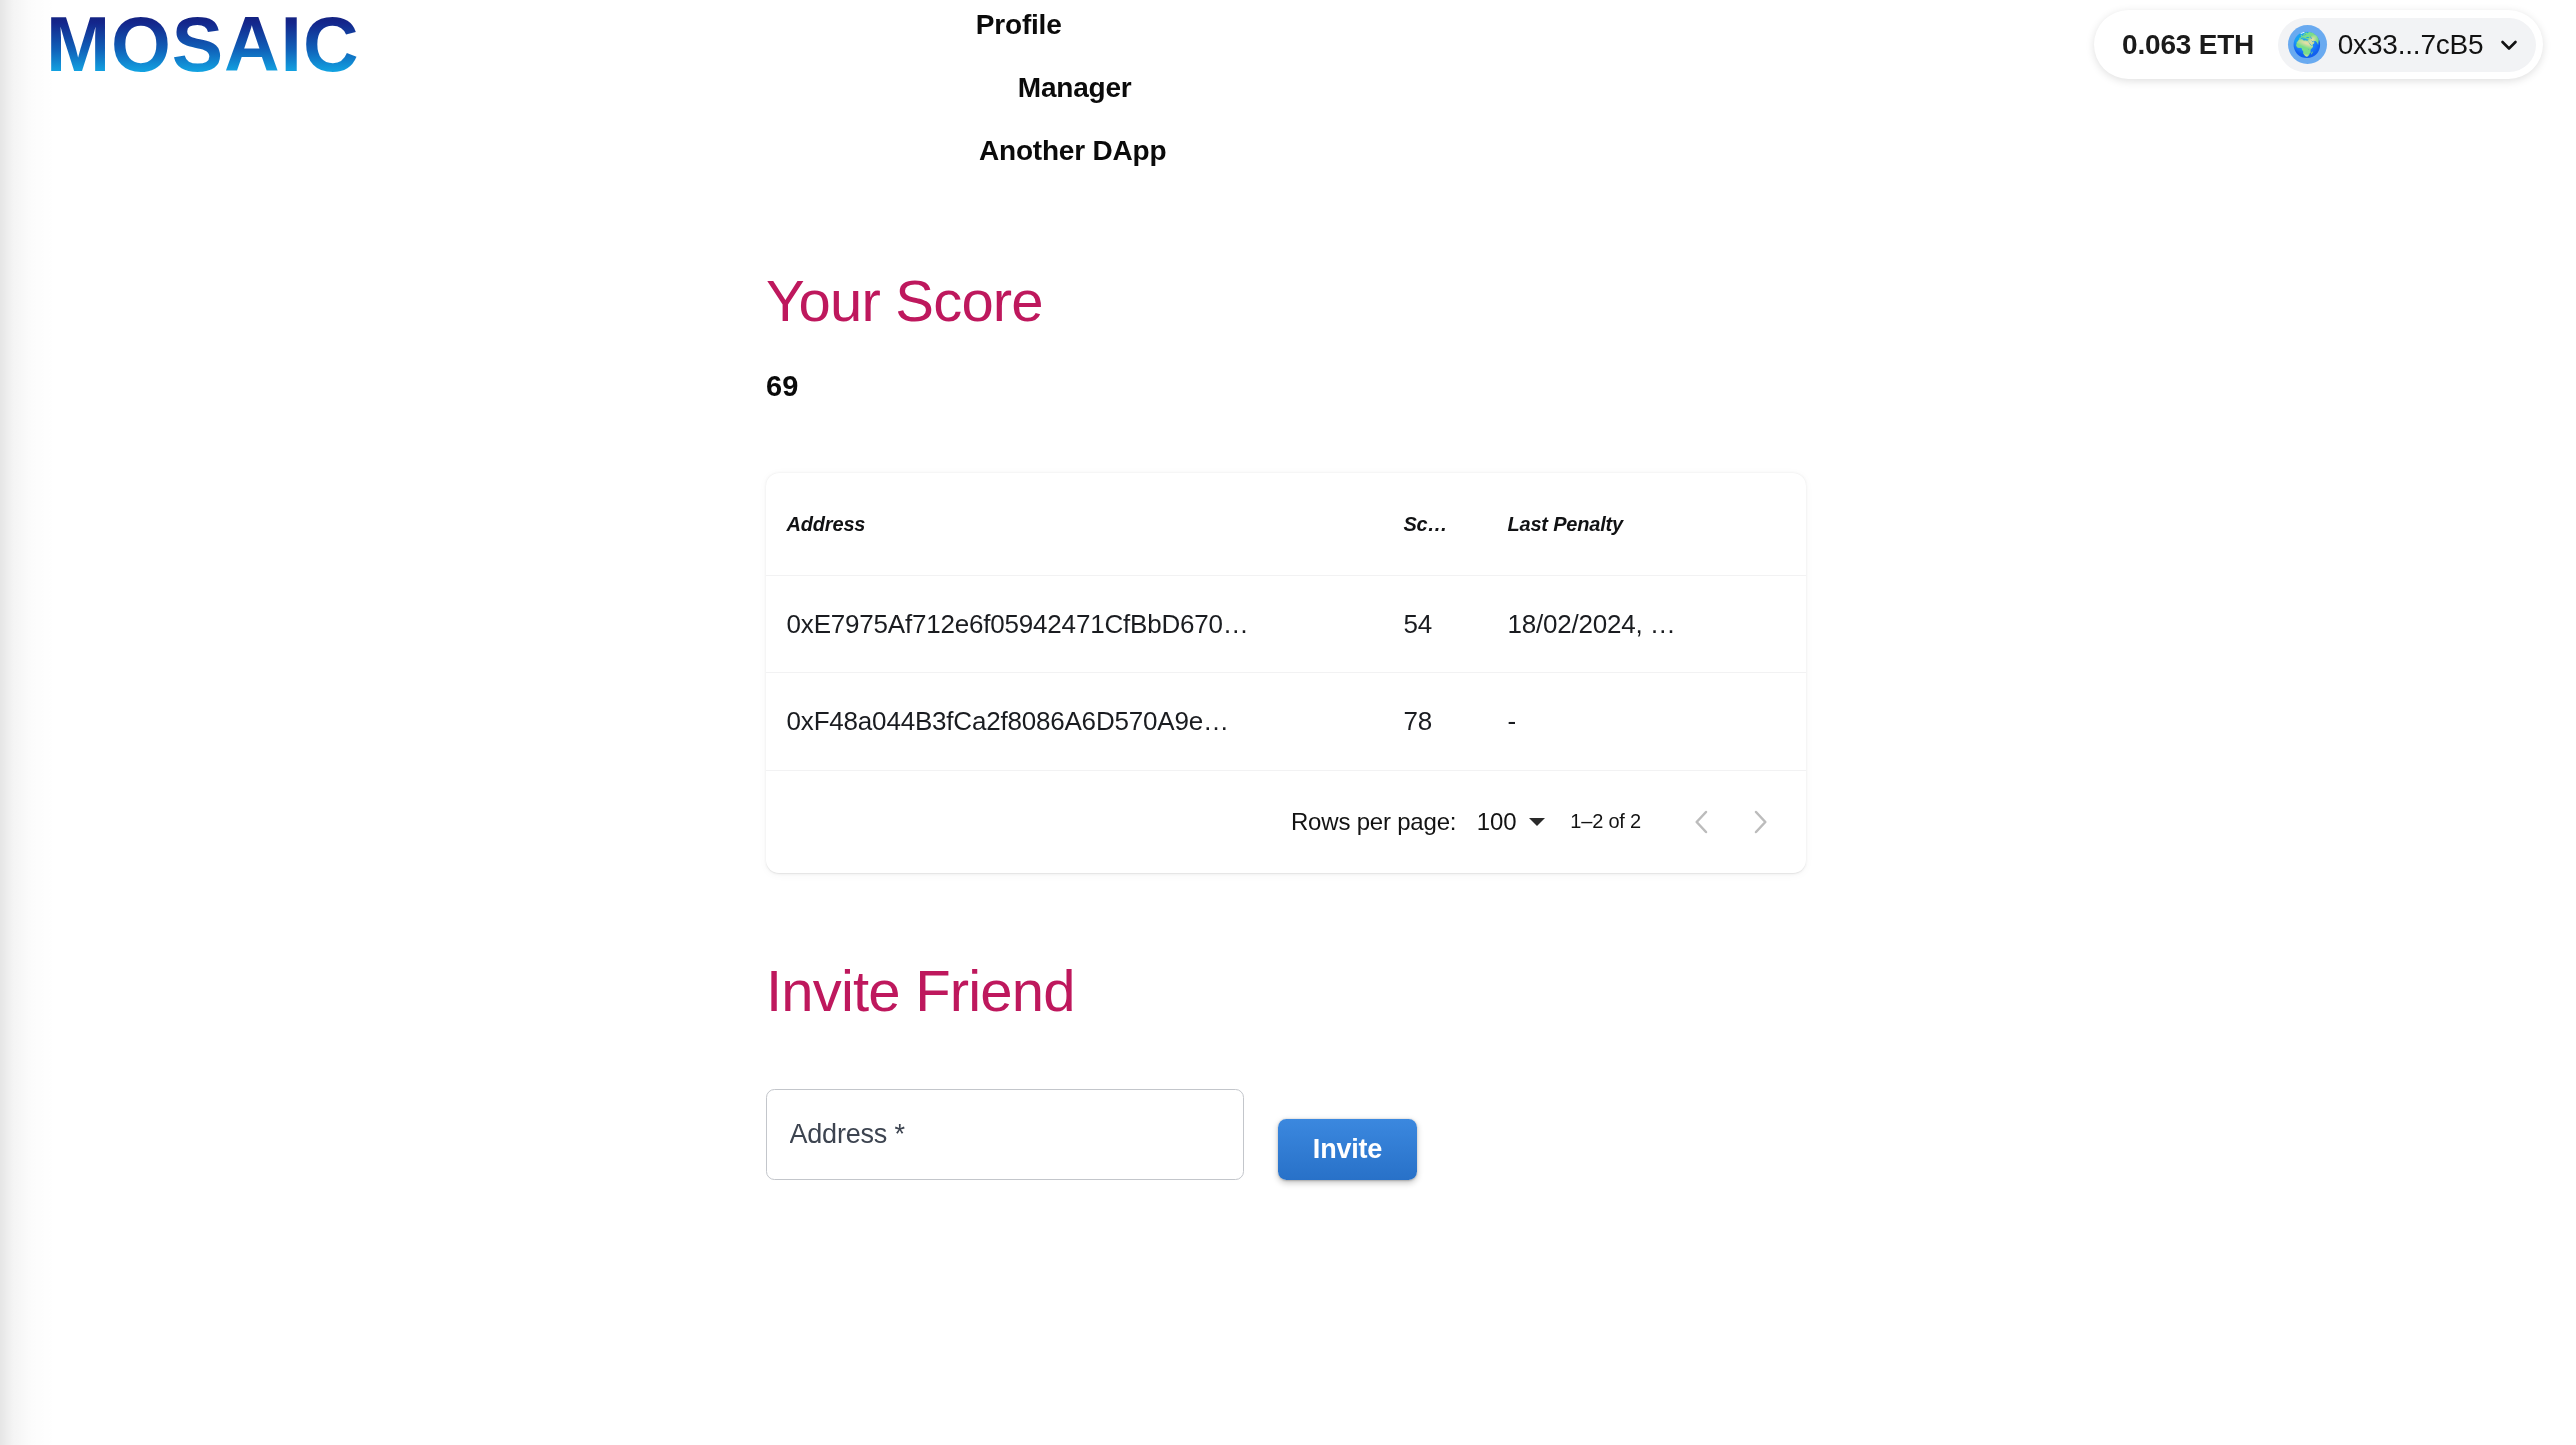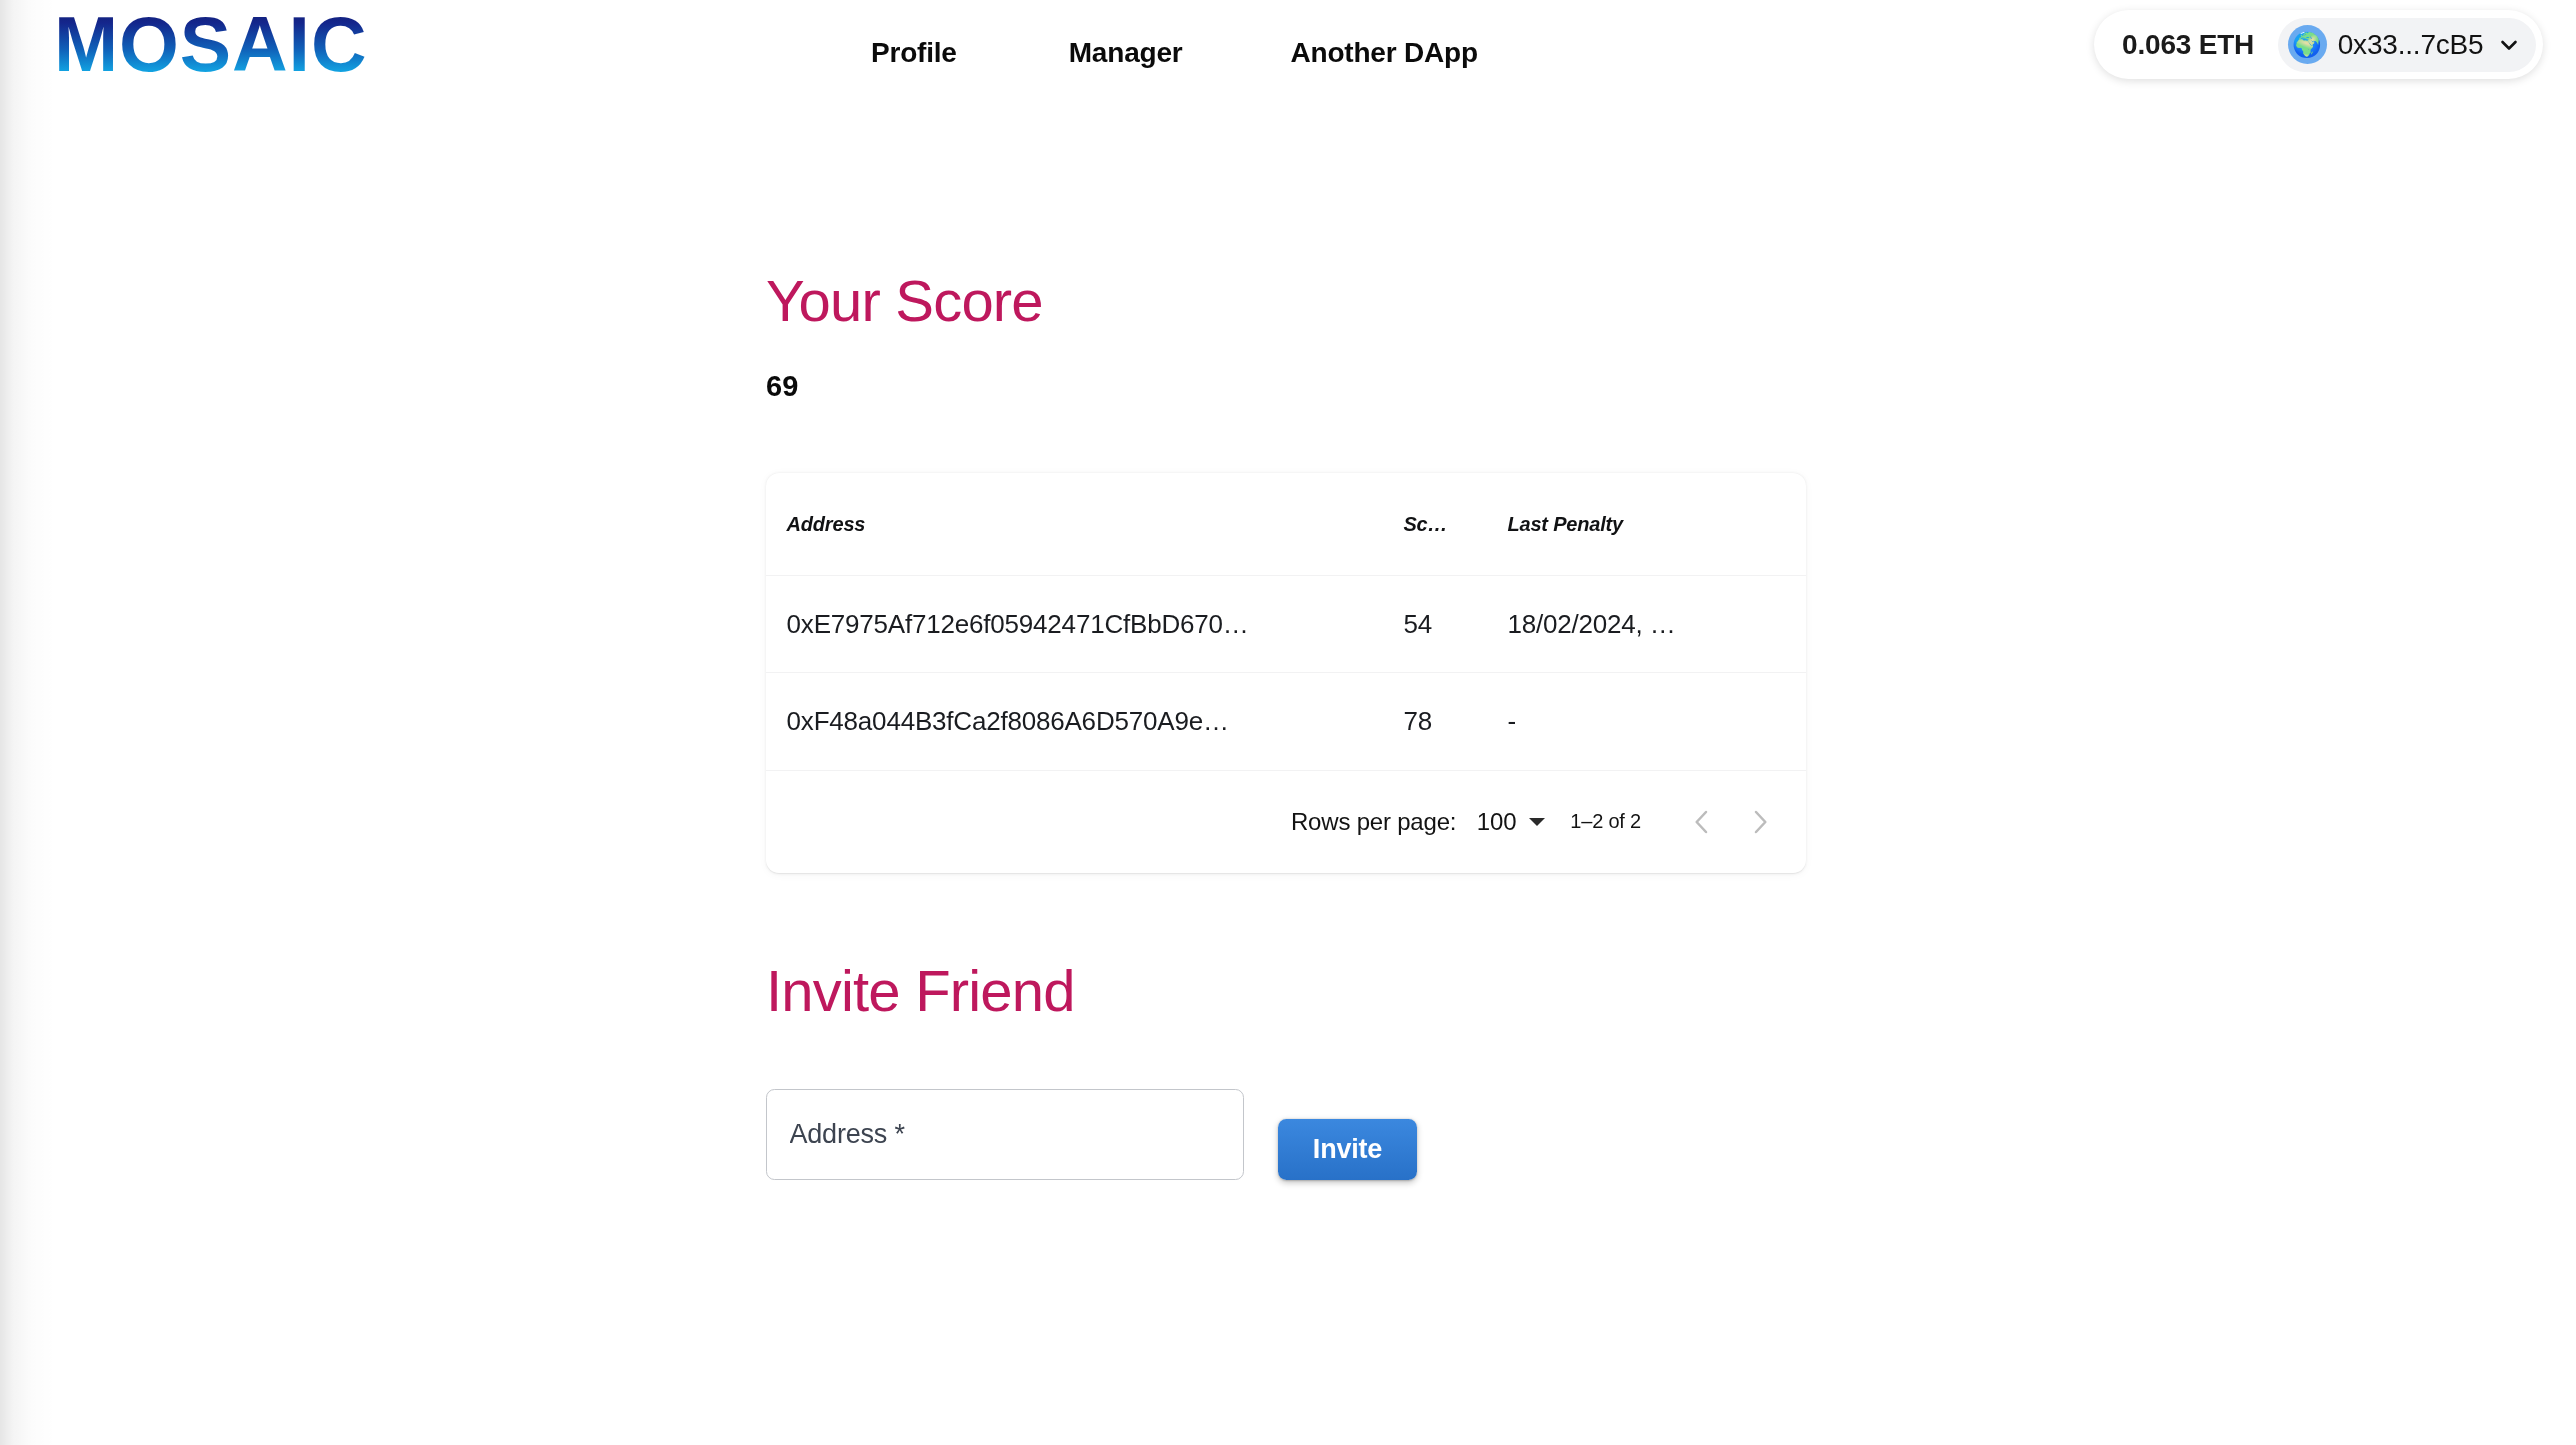--- a/index.html
+++ b/index.html
@@ -33,21 +33,21 @@
     position: relative;
     height: 105px;
     width: 100%;
     background: #ffffff;
     display: flex;
     align-items: center;
   }
 
   .logo {
     position: absolute;
-    left: 54px;
+    left: 46px;
     top: 5.6px;
     font-family: "Liberation Sans", sans-serif;
     font-size: 77px;
     font-weight: 700;
     letter-spacing: 0.9px;
     line-height: 1;
     background: linear-gradient(180deg, #121c6e 0%, #14268c 22%, #1060b8 56%, #12a0e0 84%, #27c3f2 100%);
     -webkit-background-clip: text;
     background-clip: text;
     color: transparent;
@@ -55,21 +55,22 @@
     user-select: none;
   }
 
   .nav {
     position: absolute;
     left: 871px;
     top: 0;
     height: 105px;
     display: flex;
     align-items: center;
-    gap: 0;
+    gap: 12px;
+    flex-direction: column;
   }
   .nav-item {
     font-size: 28px;
     font-weight: 700;
     color: #0b0b0b;
     letter-spacing: -0.2px;
     text-decoration: none;
     cursor: pointer;
     background: none;
     border: none;

